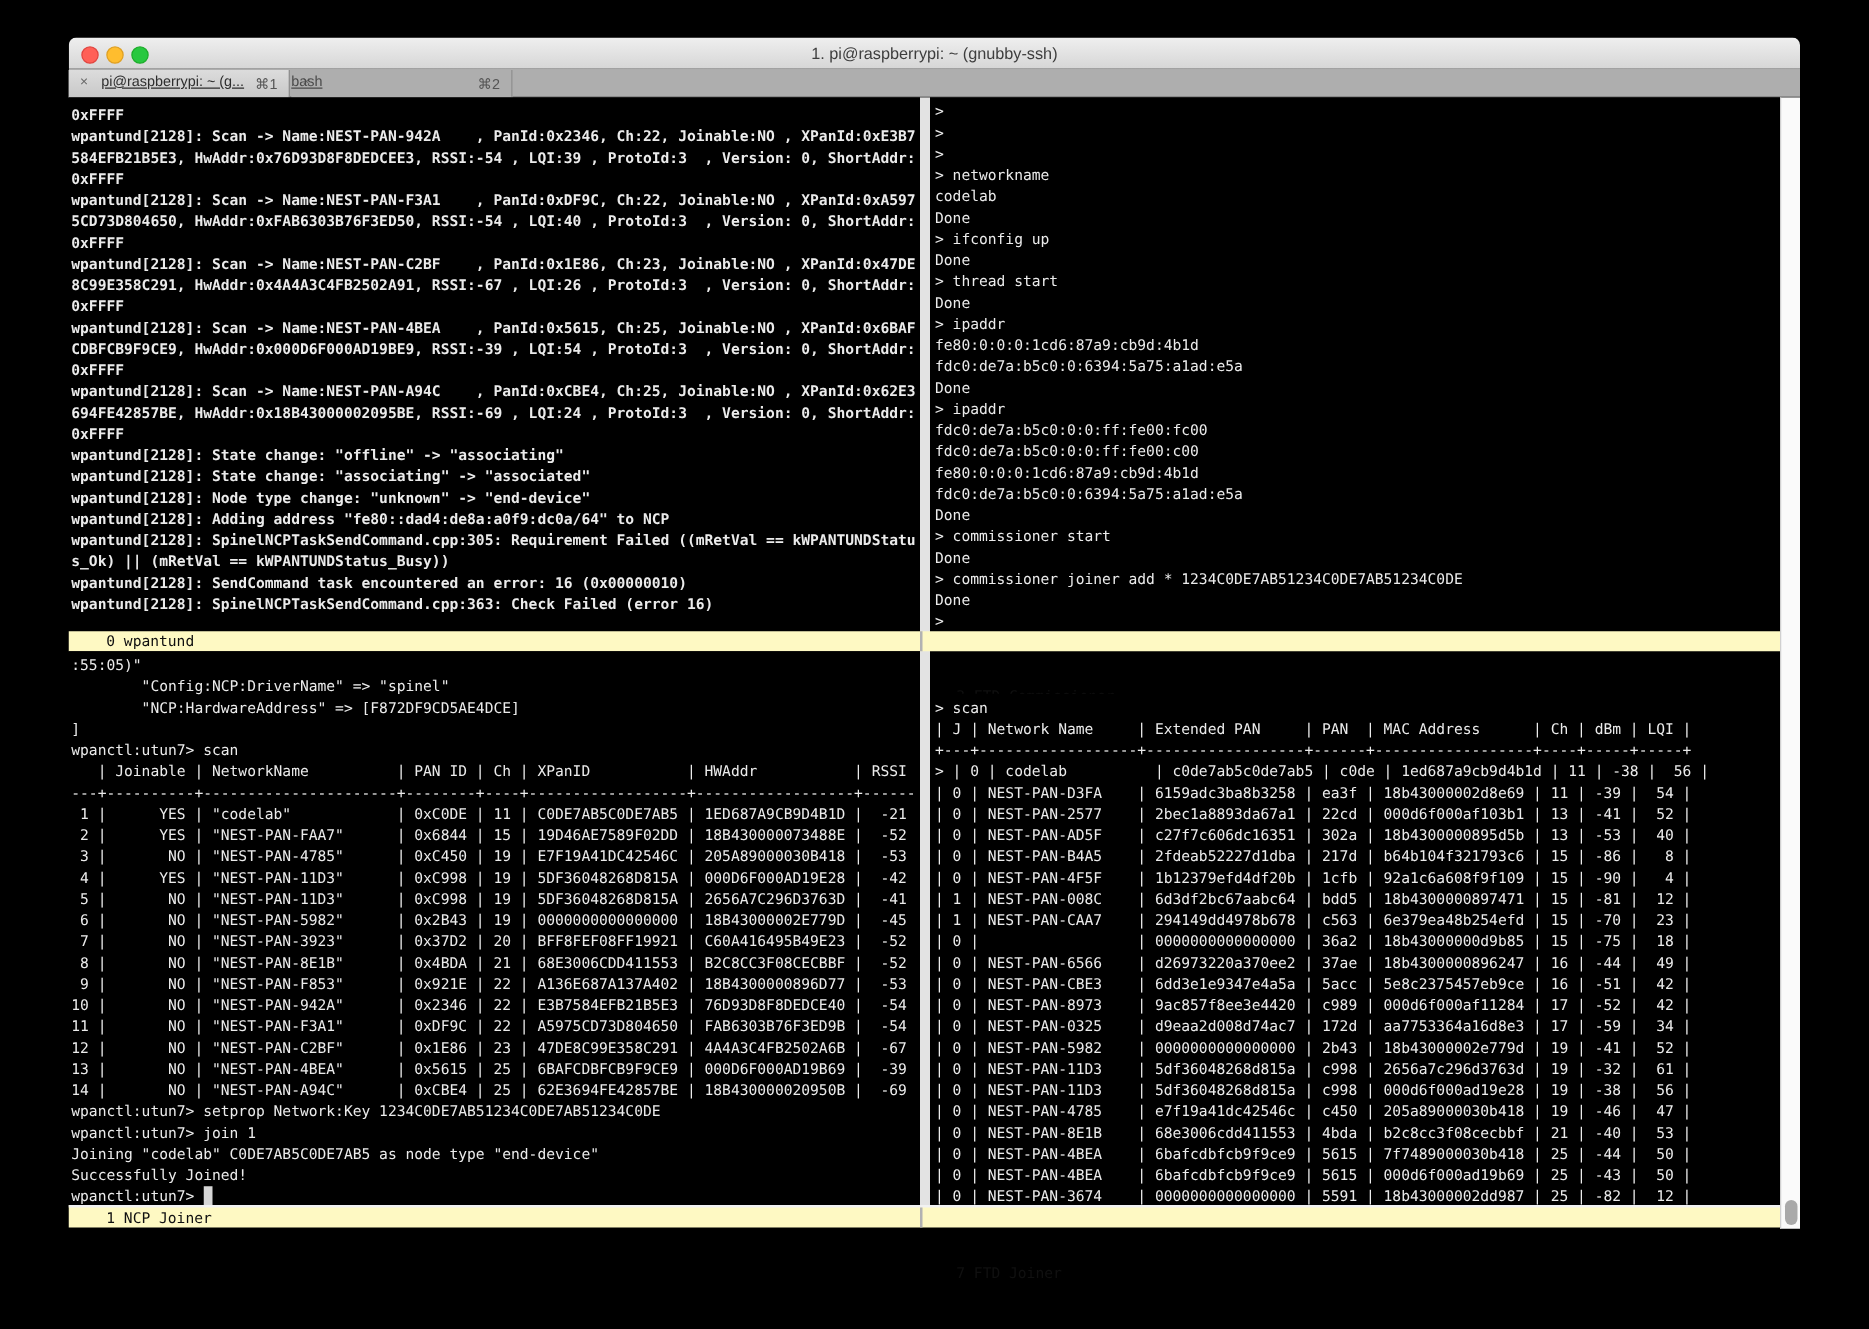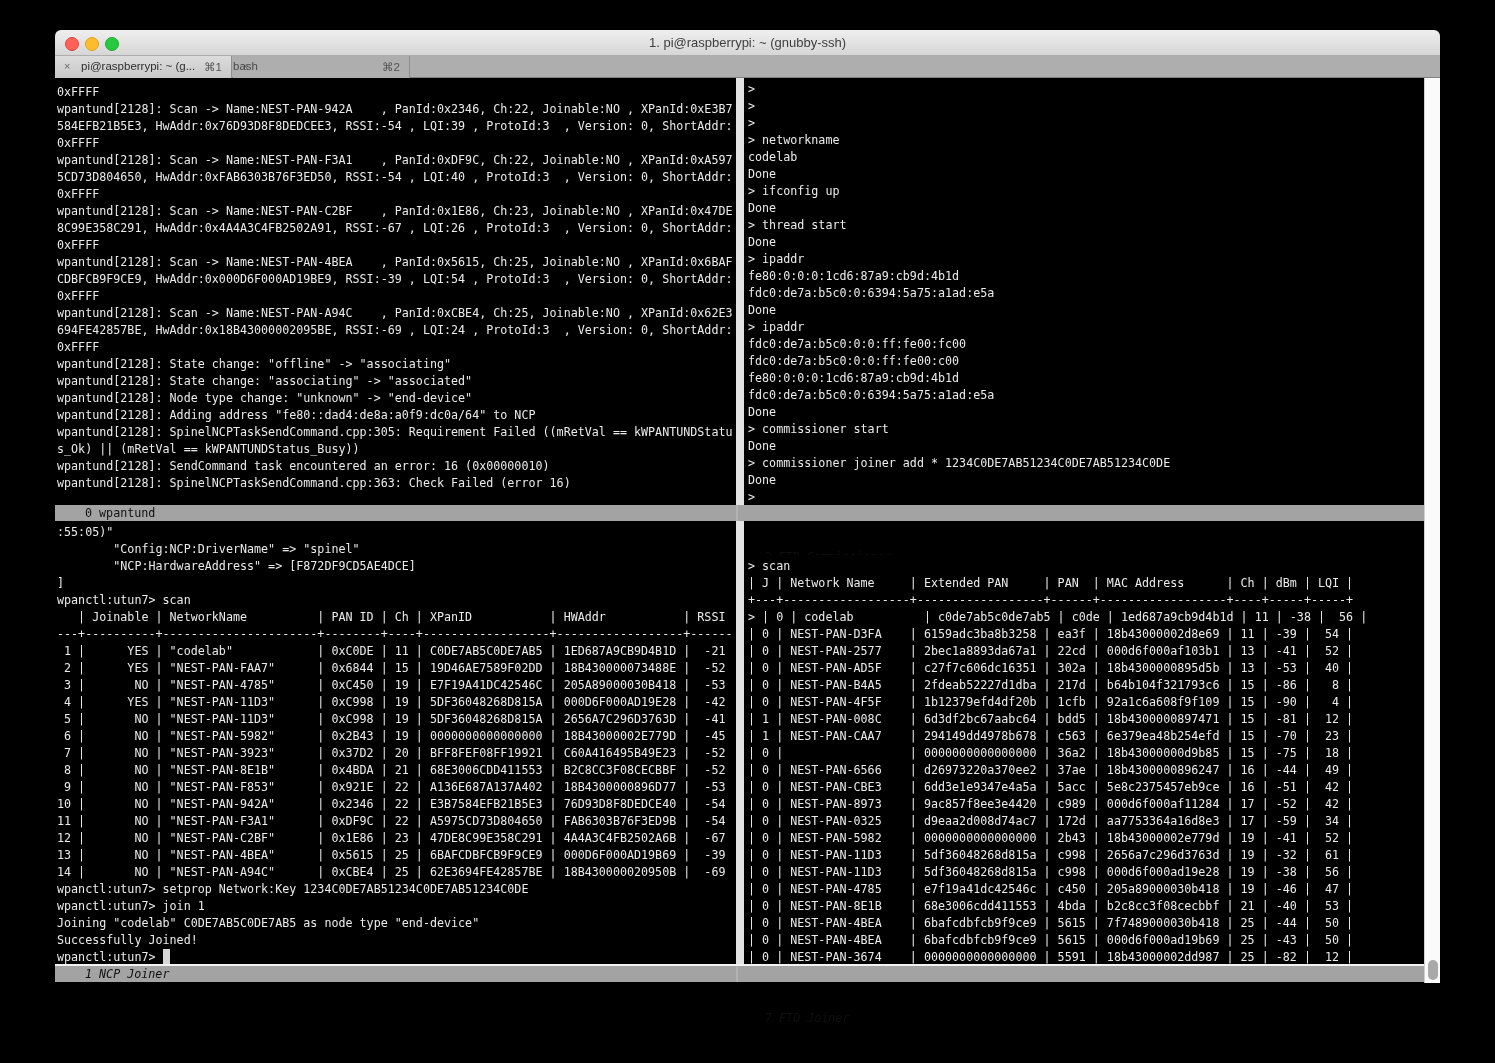--- a/index.html
+++ b/index.html
@@ -15,52 +15,52 @@
                    font-size:13px;color:#3e3e3e;}
   .tl{position:absolute;top:7px;width:12px;height:12px;border-radius:50%;}
   .tl.close{left:10px;background:#ff6057;border:0.5px solid #e14640;}
   .tl.min{left:30px;background:#ffbd2e;border:0.5px solid #dfa023;}
   .tl.zoom{left:50px;background:#28c840;border:0.5px solid #1dad2b;}
   
   .tabbar{position:absolute;left:0;top:26px;width:100%;height:22px;background:#aeaeae;
           border-bottom:1px solid #7f7f7f;box-sizing:border-box;}
   .tab{position:absolute;top:0;height:22px;box-sizing:border-box;font-size:11.5px;}
   .tab .close{position:absolute;left:9px;top:4px;color:#666;font-size:11px;line-height:13px;}
-  .tab .label{position:absolute;left:26px;top:4px;color:#2e2e2e;}
+  .tab .label{position:absolute;left:26px;top:4px;color:#2e2e2e;text-decoration:underline;}
   .tab .shortcut{position:absolute;right:9px;top:4px;color:#555;}
   .tab.active{left:0;width:177px;background:linear-gradient(#dcdcdc,#c8c8c8);
               border-right:1px solid #8f8f8f;}
   .tab.inactive{left:178px;width:177px;background:#aeaeae;border-right:1px solid #8f8f8f;}
   .tab.inactive .label{left:0;width:188px;text-align:left;color:#4a4a4a;}
   
   .term{position:absolute;left:0;top:48px;width:1385px;height:905px;background:#000;
         font-family:"DejaVu Sans Mono","Liberation Mono",monospace;
         font-size:11.7px;line-height:17px;color:#ebebeb;}
   .pane{position:absolute;overflow:hidden;background:#000;}
   .pane pre{margin:0;white-space:pre;font:inherit;color:inherit;}
   .pane-nw{left:0;top:0;width:681px;height:427px;}
-  .pane-nw pre{position:absolute;left:2px;top:6px;}
+  .pane-nw pre{position:absolute;left:2px;top:6px;font-weight:bold;}
   .pane-ne{left:689px;top:0;width:680px;height:427px;}
   .pane-ne pre{position:absolute;left:4px;top:3px;}
   .pane-sw{left:0;top:443px;width:681px;height:443px;}
   .pane-sw pre{position:absolute;left:2px;top:3px;}
   .pane-se{left:689px;top:443px;width:680px;height:443px;margin-top:34px;}
   .pane-se pre{position:absolute;left:4px;top:3px;}
   .pane-sw{top:443px;}
   
   .vdivider{position:absolute;left:681px;top:0;width:8px;height:902px;background:#e3e3e3;}
   
-  .panebar{position:absolute;left:0;width:1369px;height:16px;background:#a3a3a3;
+  .panebar{position:absolute;left:0;width:1369px;height:16px;background:#fef9c3;
            font-family:"DejaVu Sans Mono","Liberation Mono",monospace;font-size:11.7px;
            line-height:16px;color:#101010;}
   .panebar .seam{position:absolute;left:681px;top:0;width:2px;height:16px;background:#b2b2b2;}
   .panebar .lt{position:absolute;left:30px;top:0;}
   .panebar .rt{position:absolute;left:710px;top:0;margin-top:44px;}
   .panebar.mid{top:427px;}
-  .panebar.bot{top:886px;border-top:2px solid #f2f2f2;font-style:italic;}
+  .panebar.bot{top:886px;border-top:2px solid #f2f2f2;}
   
   .pane-sw,.pane-se{top:443px;height:443px;}
   
   .scrollbar{position:absolute;left:1369px;top:0;width:16px;height:905px;background:#fafafa;
              border-left:1px solid #d0d0d0;box-sizing:border-box;}
   .thumb{position:absolute;left:3px;bottom:3px;width:10px;height:20px;border-radius:5px;
          background:#a9a9a9;}
   
   .cursor{position:absolute;left:108px;top:428px;width:7px;height:15px;background:#d6d6d6;}
 </style>

